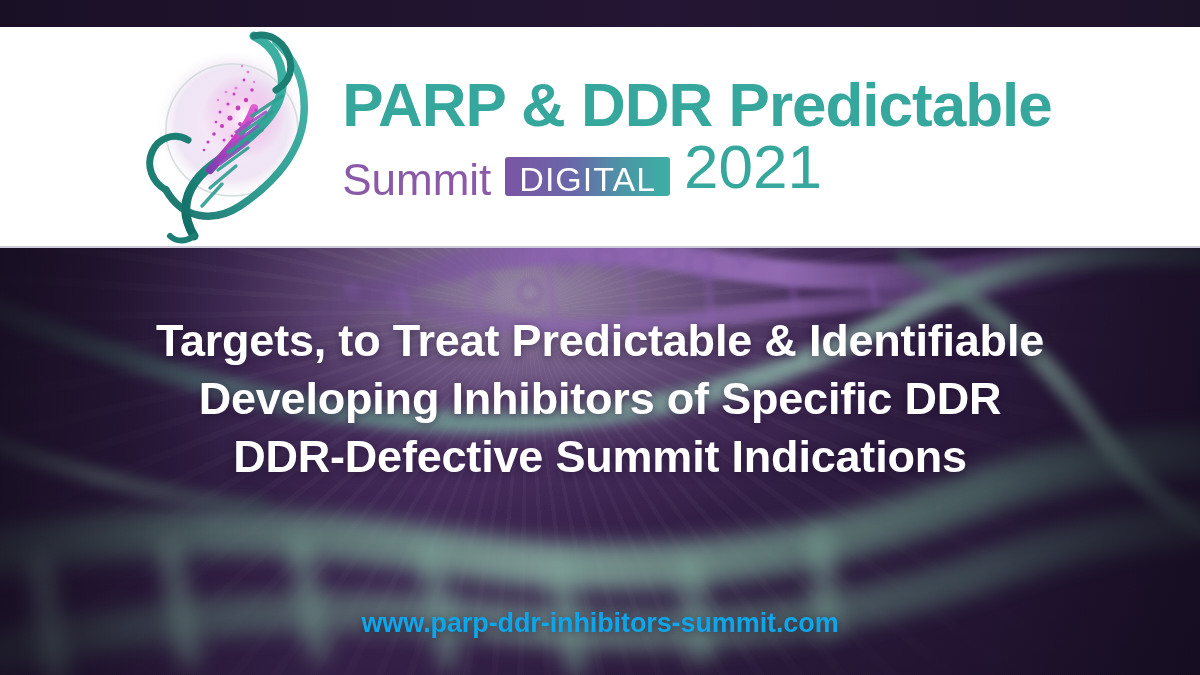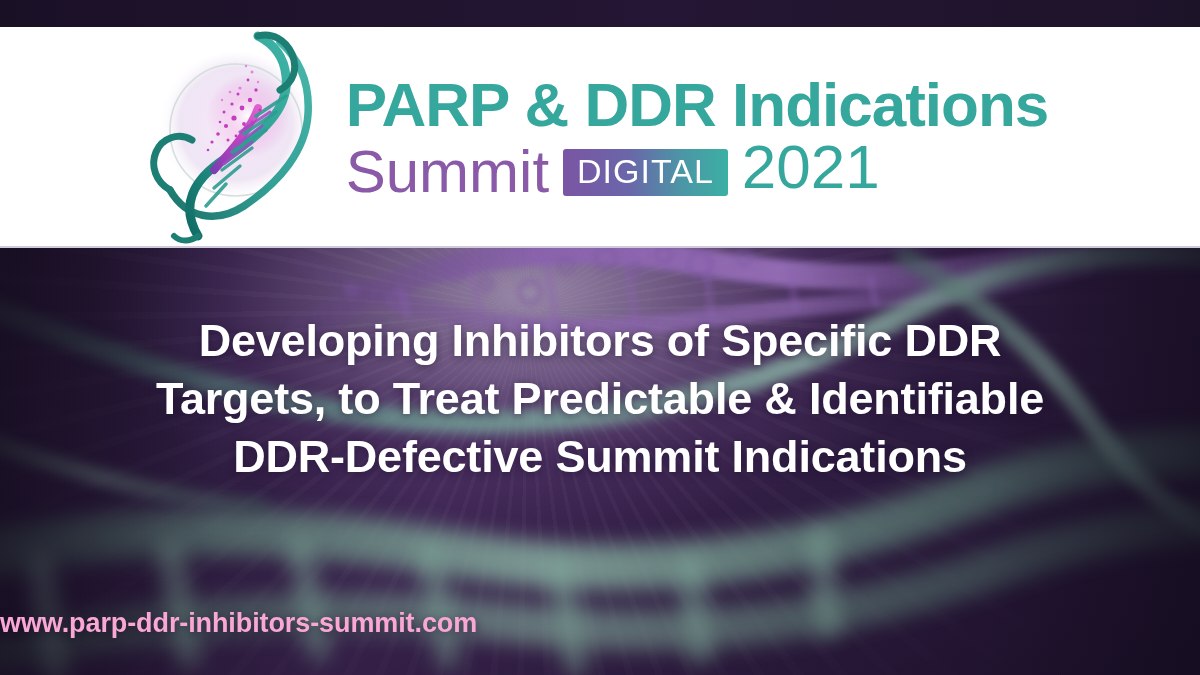--- a/index.html
+++ b/index.html
@@ -86,26 +86,26 @@
   .logo-type{ display:flex; flex-direction:column; gap:0; }
   .line-top{
     font-size:62px; font-weight:bold; letter-spacing:-1px;
     color:#35a79d; line-height:1.04; white-space:nowrap;
   }
   .line-top .light{ font-weight:bold; }
   .line-bottom{
     display:flex; align-items:flex-end; gap:14px; margin-top:-2px;
   }
   .summit{
-    font-size:60px; font-weight:300; color:#8a5aa8;
+    font-size:44px; font-weight:300; color:#8a5aa8;
     line-height:1; letter-spacing:0px;
   }
   .digital-badge{
     display:inline-flex; align-items:center; justify-content:center;
-    padding:5px 14px 8px 14px; margin-bottom:6px;
+    padding:5px 14px 0 14px; margin-bottom:6px;
     background:linear-gradient(90deg,#7a55a4 0%,#6a66aa 40%,#4c96a6 72%,#3bb0a4 100%);
     border-radius:3px;
   }
   .digital-badge span{
     font-size:34px; font-weight:300; letter-spacing:1px;
     color:#ffffff; line-height:1;
   }
   .year{
     font-size:62px; font-weight:300; color:#35a79d;
     line-height:1; margin-bottom:4px; letter-spacing:0px;
@@ -119,22 +119,22 @@
     color:#ffffff;
     font-size:45px; font-weight:bold; line-height:58px;
     letter-spacing:-.2px;
     text-shadow:0 2px 9px rgba(28,12,46,.55);
   }
   .title .tl{ display:block; }
 
   
   .url{
     position:absolute; left:0; top:608px; width:1200px;
-    z-index:8; text-align:left;
-    color:#f9a8d4; font-size:27px; font-weight:bold;
+    z-index:8; text-align:center;
+    color:#0ea5e9; font-size:27px; font-weight:bold;
     letter-spacing:-.1px;
     text-shadow:0 2px 8px rgba(25,10,40,.6);
   }
 </style>
 </head>
 <body>
 
 <div class="slide">
 
   <div class="bg-base"></div>
@@ -319,35 +319,35 @@
               <circle cx="82" cy="70" r="1.2"></circle>
             <circle cx="106" cy="36" r="1.2"></circle>
               <circle cx="118" cy="52" r="1.2"></circle>
           </g>
         </svg>
       </div>
 
       <div class="logo-type">
         <div class="line-top">
           <span>PARP &amp; DDR</span>
-          <span class="light">Indications</span>
+          <span class="light">Predictable</span>
         </div>
         <div class="line-bottom">
           <span class="summit">Summit</span>
           <span class="digital-badge">
             <span>DIGITAL</span>
           </span>
           <span class="year">2021</span>
         </div>
       </div>
 
     </div>
   </div>
 
   <div class="title">
+    <span class="tl">Targets, to Treat Predictable &amp; Identifiable</span>
     <span class="tl">Developing Inhibitors of Specific DDR</span>
-    <span class="tl">Targets, to Treat Predictable &amp; Identifiable</span>
     <span class="tl">DDR-Defective Summit Indications</span>
   </div>
 
   <div class="url">www.parp-ddr-inhibitors-summit.com</div>
 
 </div>
 
 </body></html>

